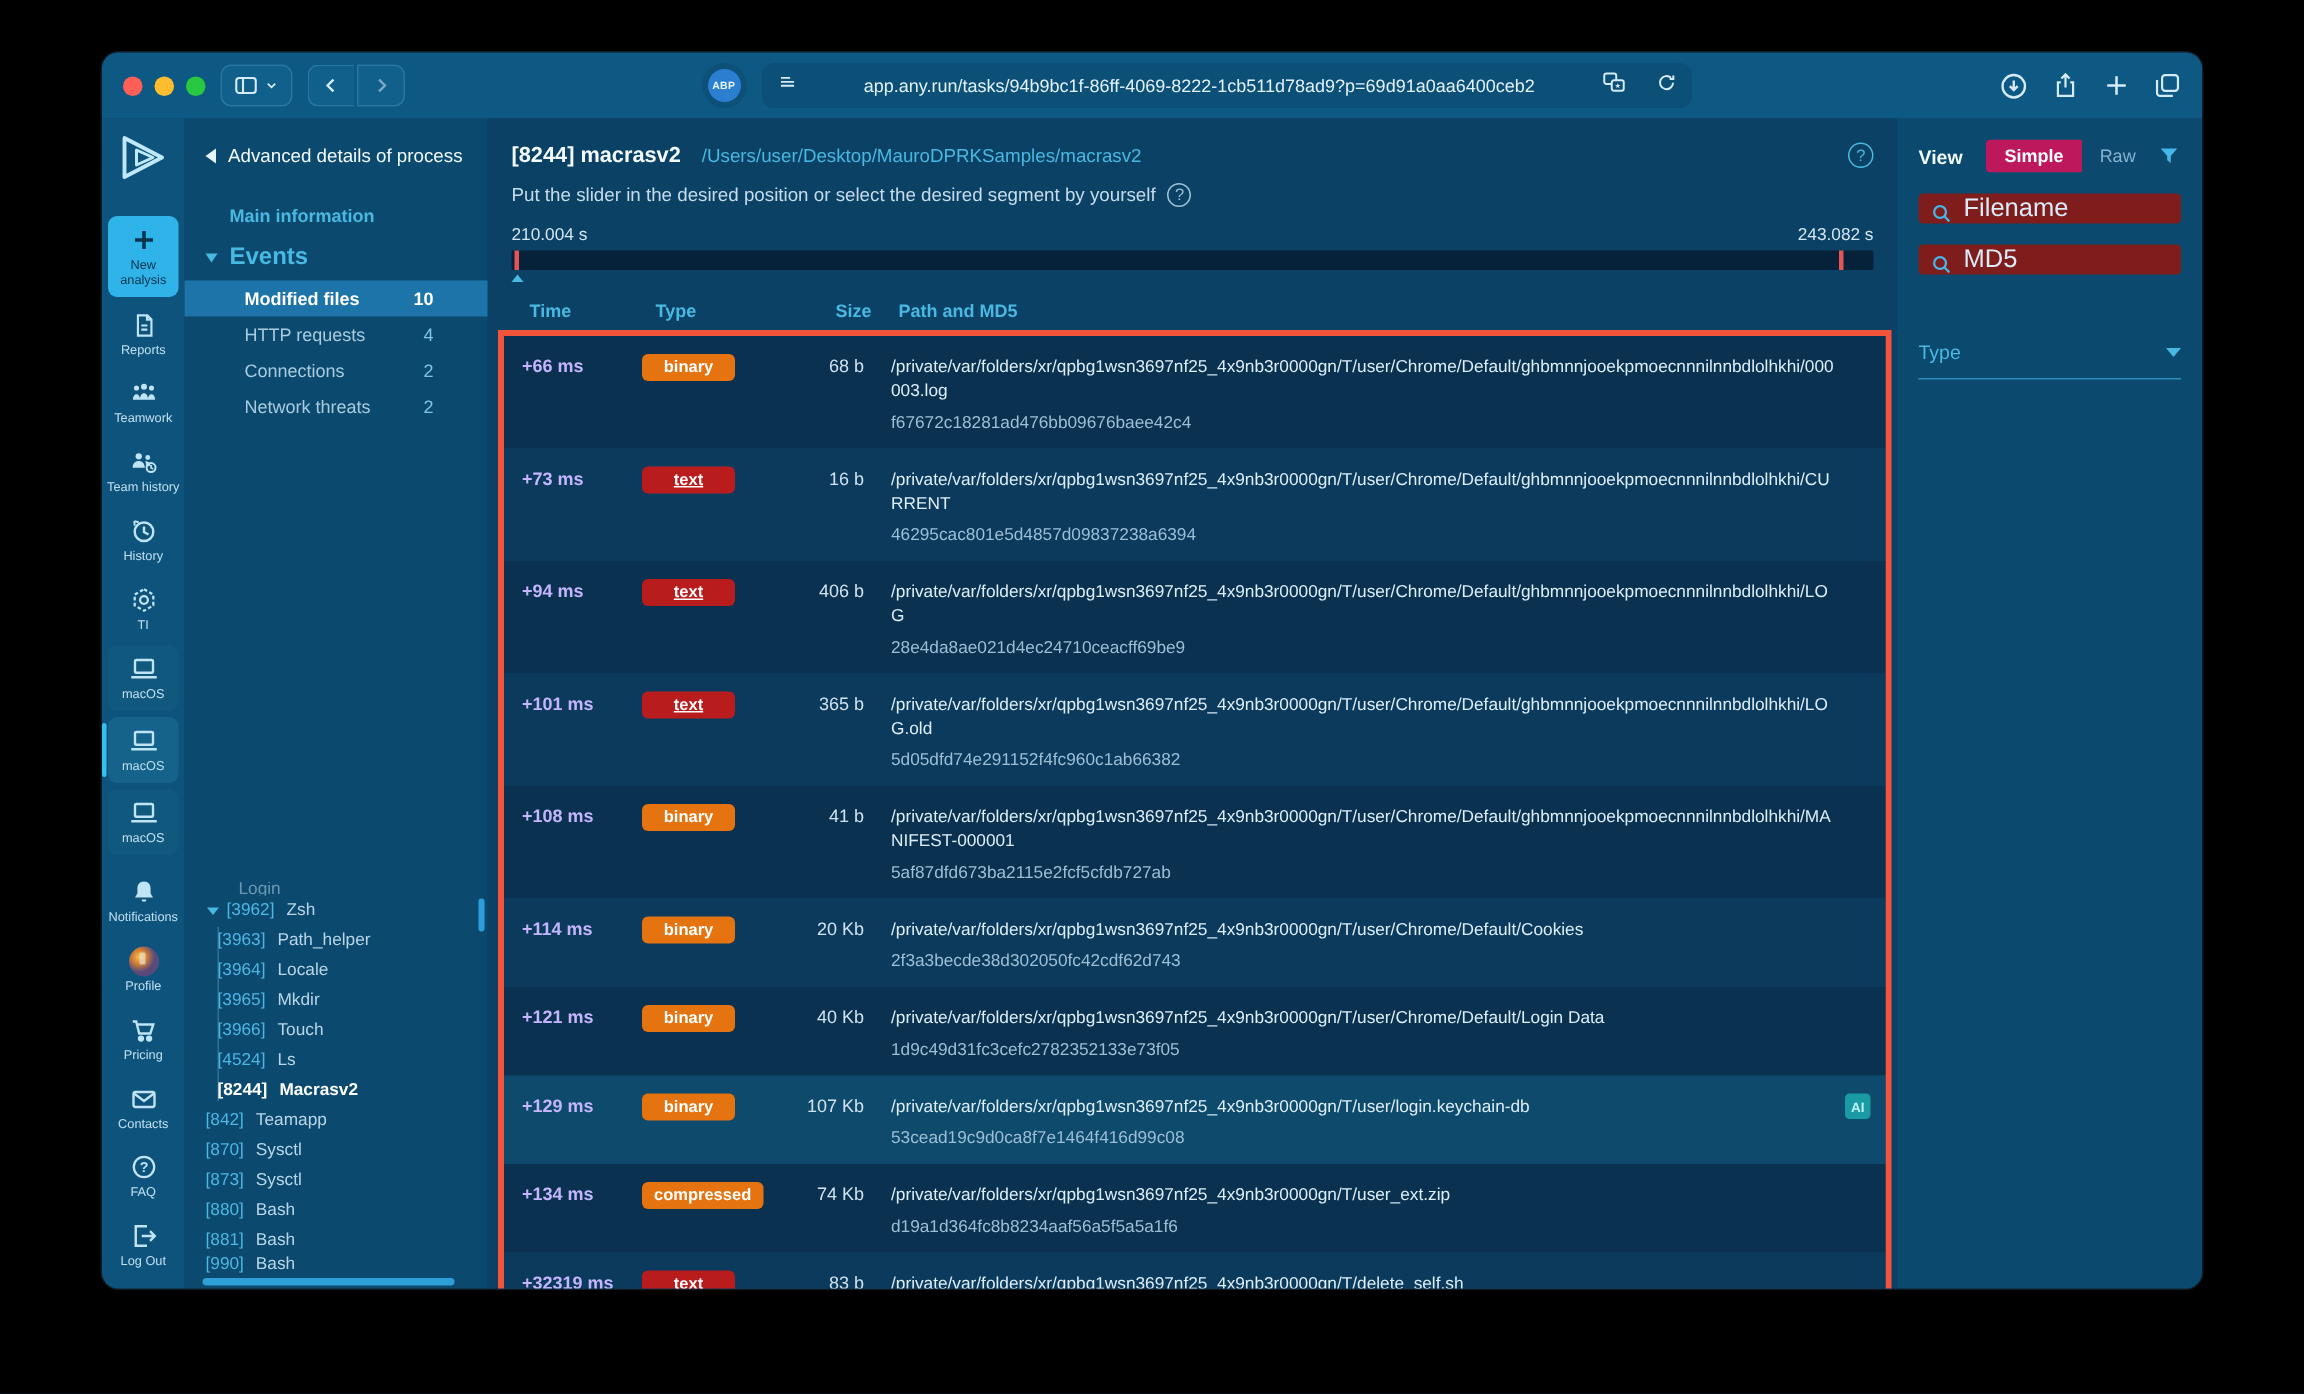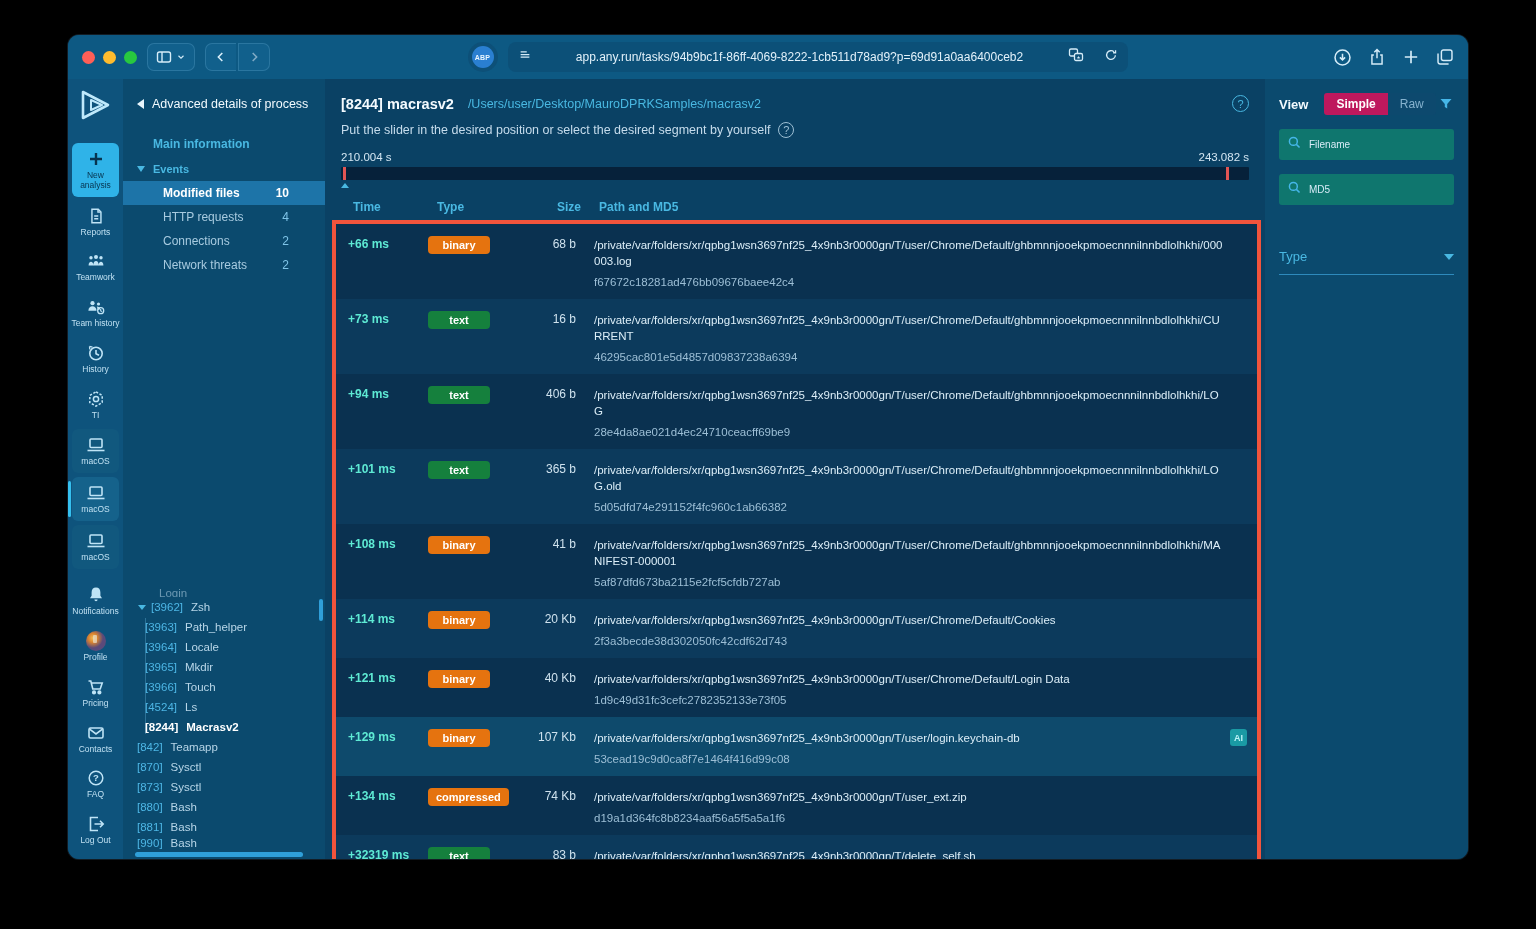--- a/index.html
+++ b/index.html
@@ -49,21 +49,21 @@
   
   .proc-panel { width:202px; background:#0b4a6e; display:flex; flex-direction:column; position:relative; }
   .proc-head { display:flex; align-items:center; gap:8px; padding:18px 10px 16px 14px; color:#f2fafe;
     font-size:12.5px; font-weight:normal; }
   .tri-left { width:0; height:0; border-top:5px solid transparent; border-bottom:5px solid transparent;
     border-right:7px solid #e8f5fc; }
   .mi-link { margin:4px 0 0 30px; color:#49b8e2; font-size:12px; font-weight:bold; padding:6px 0; cursor:pointer; }
   .events-row { display:flex; align-items:center; gap:8px; margin-left:14px; padding:6px 0; cursor:pointer; }
   .tri-down { width:0; height:0; border-left:4.5px solid transparent; border-right:4.5px solid transparent;
     border-top:6px solid #49b8e2; }
-  .events-label { color:#49b8e2; font-size:11px; font-weight:bold; }
+  .events-label { color:#49b8e2; font-size:16px; font-weight:bold; }
   .event-item { position:relative; padding:5px 0 5px 40px; font-size:12px; color:#a8cbe0; cursor:pointer; }
   .event-item .cnt { position:absolute; right:36px; color:#7fc4e8; }
   .event-item.selected { background:#1d74a8; color:#fff; font-weight:bold; }
   .event-item.selected .cnt { color:#fff; }
 
   .tree { margin-top:auto; padding-bottom:10px; position:relative; }
   .tree-line { position:absolute; left:22px; width:1px; background:rgba(110,190,230,.35); }
   .tree-row { position:relative; height:20px; display:flex; align-items:center; font-size:11.5px; cursor:pointer; white-space:nowrap; }
   .tree-row .arrow { display:none; }
   .tree-row.expander .arrow { display:block; position:absolute; left:15px; width:0; height:0;
@@ -102,44 +102,44 @@
     color:#49b8e2; font-size:12px; font-weight:bold; }
   .cols-row .c-type-h { padding-left:10px; }
   .cols-row .c-size-h { text-align:right; }
   .cols-row .c-path-h { padding-left:18px; }
 
   .table-box { margin:6px 4px 0 7px; border:4px solid #f2543c; }
   .frow { display:grid; grid-template-columns:74px 96px 58px 1fr; padding:11px 30px 11px 12px; position:relative; cursor:pointer; }
   .frow:nth-child(odd) { background:#0a3150; }
   .frow:nth-child(even) { background:#0c3a5c; }
   .frow.highlight { background:#0e4a6c; }
-  .c-time { font-size:12px; font-weight:bold; color:#5eead4; padding-top:2px; }
+  .c-time { font-size:12px; font-weight:bold; color:#c4b5fd; padding-top:2px; }
   .badge { display:inline-block; min-width:62px; text-align:center; padding:3px 8px; border-radius:4px;
     font-size:11px; font-weight:bold; color:#fff; margin-left:6px; }
   .badge-binary, .badge-compressed { background:#e5730f; }
-  .badge-text { background:#15803d; }
+  .badge-text { background:#b91c1c;text-decoration:underline; }
   .c-size { font-size:12px; color:#cfe2ee; text-align:right; padding-top:2px; }
   .c-path { padding-left:18px; min-width:0; }
   .pth { font-size:11.5px; color:#dceef8; line-height:16px; word-break:break-all; padding-top:2px; }
   .md5 { font-size:11.5px; color:#9dbfd6; margin-top:7px; }
   .ai-badge { display:none; position:absolute; right:10px; top:12px; width:17px; height:17px; border-radius:3px;
     background:#1a9aa4; color:#bdf3f7; font-size:9px; font-weight:bold; align-items:center; justify-content:center; }
   .frow.has-ai .ai-badge { display:flex; }
 
   
   .right-panel { width:203px; background:#0b4a6e; padding:14px 14px 0; }
   .view-row { display:flex; align-items:center; }
   .view-label { color:#f2fafe; font-size:13px; font-weight:bold; }
   .view-toggle { display:flex; margin-left:16px; border-radius:3px; overflow:hidden; }
   .vopt { padding:4px 12px; font-size:12px; background:#0d496e; color:#86b3cf; cursor:pointer; }
   .vopt.selected { background:#be185d; color:#fff; font-weight:bold; }
   .funnel { margin-left:auto; cursor:pointer; display:flex; }
   .search-field { position:relative; margin-top:14px; }
-  .search-field input { width:100%; height:31px; background:#0f766e; border:none; border-radius:3px;
-    padding:0 8px 0 30px; font-size:10px; color:#eaf6fd; font-family:"Liberation Sans", sans-serif; outline:none; }
+  .search-field input { width:100%; height:20px; background:#7f1d1d; border:none; border-radius:3px;
+    padding:0 8px 0 30px; font-size:17px; color:#eaf6fd; font-family:"Liberation Sans", sans-serif; outline:none; }
   .search-field input::placeholder { color:#d8ebf7; opacity:1; }
   .search-ico { position:absolute; left:8px; top:6px; }
   .type-row { margin-top:44px; display:flex; align-items:center; justify-content:space-between;
     border-bottom:1px solid #2e8abc; padding-bottom:10px; cursor:pointer; }
   .type-label { color:#49b8e2; font-size:13px; }
   .tri-down-lg { width:0; height:0; border-left:5px solid transparent; border-right:5px solid transparent;
     border-top:6px solid #49b8e2; }
 </style>
 </head>
 <body>

